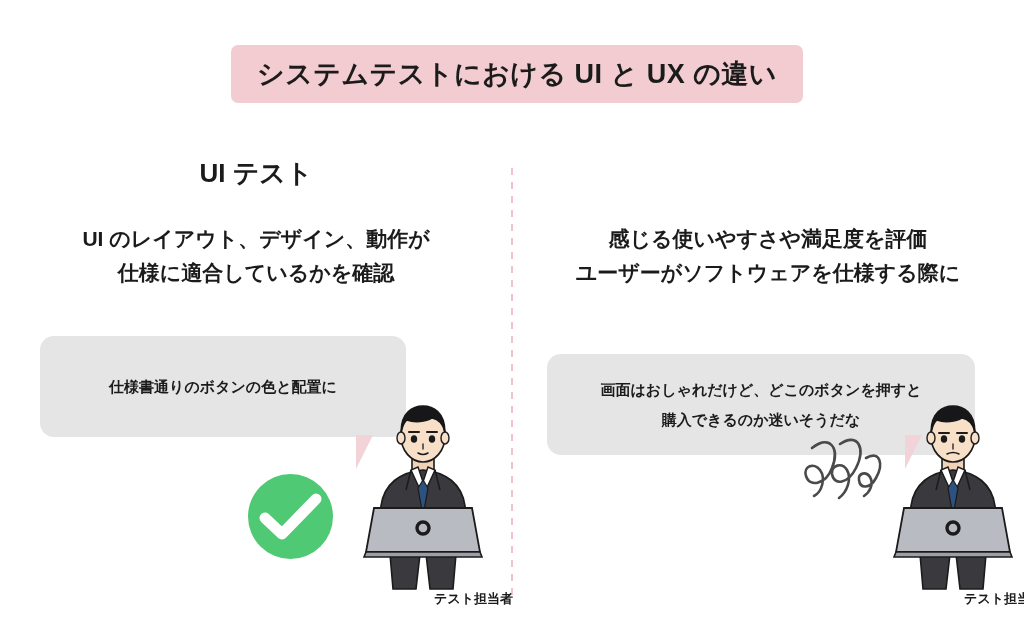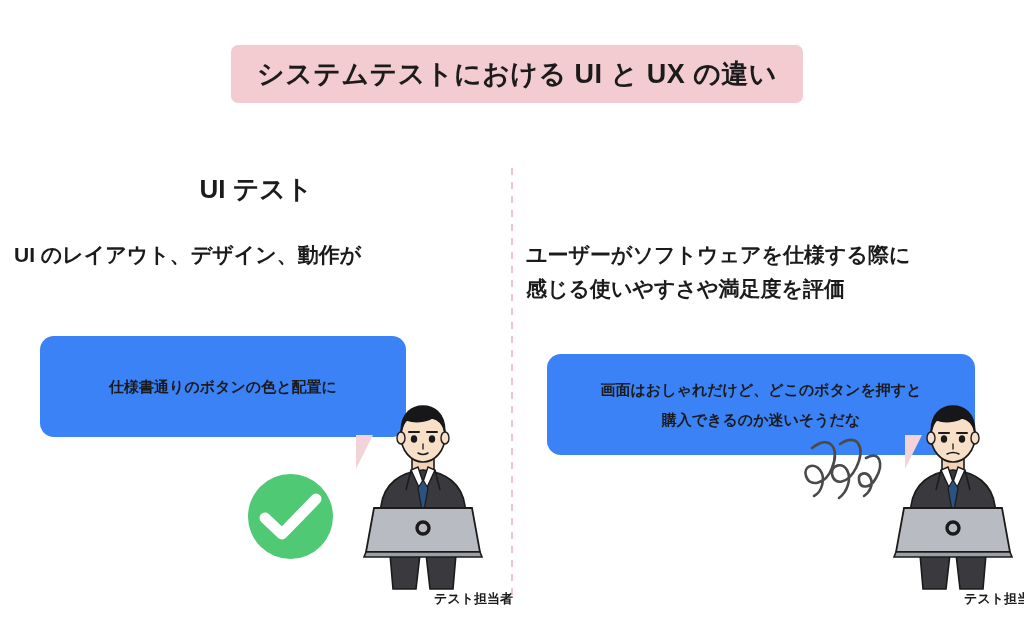--- a/index.html
+++ b/index.html
@@ -25,37 +25,37 @@
   }
 
   
   .divider{
     position:absolute;left:511px;top:168px;width:2px;height:432px;
     background-image:linear-gradient(to bottom,#f0c4ca 0 7px,rgba(0,0,0,0) 7px 14px);
     background-size:2px 14px;
   }
 
   
-  .col{position:absolute;top:16px;width:512px;height:621px;}
+  .col{position:absolute;top:0;width:512px;height:621px;}
   .col-left{left:0;}
   .col-right{left:512px;}
 
   .col-heading{
     position:absolute;top:160px;left:0;width:512px;text-align:center;
     font-size:26px;font-weight:bold;color:#1b1b1b;line-height:1;
   }
   .col-desc{
-    position:absolute;top:222px;left:0;width:512px;text-align:left;
-    font-size:21px;font-weight:bold;color:#1b1b1b;line-height:1.62;padding-left:14px;
+    position:absolute;top:222px;left:0;width:512px;text-align:center;
+    font-size:21px;font-weight:bold;color:#1b1b1b;line-height:1.62;
   }
   .col-desc span{display:block;}
 
   
   .bubble{
-    position:absolute;background:#3b82f6;border-radius:14px;
+    position:absolute;background:#e5e5e5;border-radius:14px;
     display:flex;flex-direction:column;align-items:center;justify-content:center;
   }
   .bubble .line{
     display:block;font-size:15px;font-weight:bold;color:#1b1b1b;
     line-height:1.95;white-space:nowrap;
   }
   .bubble-left{left:40px;top:336px;width:366px;height:101px;}
   .bubble-right{left:547px;top:336px;width:428px;height:101px;margin-top:18px;}
   .bubble-tail{
     position:absolute;width:0;height:0;
@@ -99,20 +99,21 @@
   </div>
 
   <div class="divider"></div>
 
   <div class="col col-left">
 
     <div class="col-heading">UI テスト</div>
 
     <div class="col-desc">
       <span>UI のレイアウト、デザイン、動作が</span>
+      <span>仕様に適合しているかを確認</span>
     </div>
   </div>
 
   <div class="bubble bubble-left">
     <span class="line">仕様書通りのボタンの色と配置に</span>
   </div>
   <div class="bubble-tail tail-left"></div>
 
   <div class="check-badge">
     <svg viewBox="0 0 85 85" xmlns="http://www.w3.org/2000/svg" aria-hidden="true">
@@ -165,22 +166,22 @@
 
       <path d="M18 148 L132 148 L134 153 L16 153 Z" fill="#9aa0a7" stroke="#1b1b1b" stroke-width="1.6"></path>
     </svg>
   </div>
   <div class="person-caption caption-left">テスト担当者</div>
 
   <div class="col col-right">
 
 
     <div class="col-desc">
+      <span>感じる使いやすさや満足度を評価</span>
       <span>ユーザーがソフトウェアを仕様する際に</span>
-      <span>感じる使いやすさや満足度を評価</span>
     </div>
   </div>
 
   <div class="bubble bubble-right">
     <span class="line">画面はおしゃれだけど、どこのボタンを押すと</span>
     <span class="line">購入できるのか迷いそうだな</span>
   </div>
   <div class="bubble-tail tail-right"></div>
 
   <div class="squiggles">

